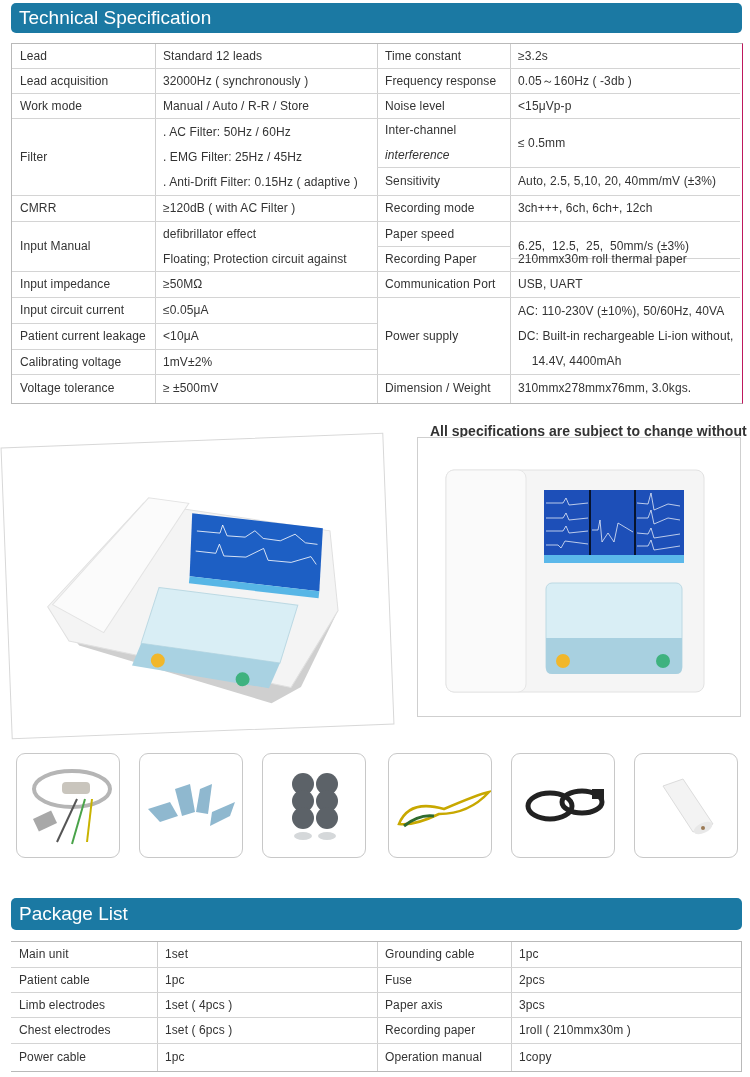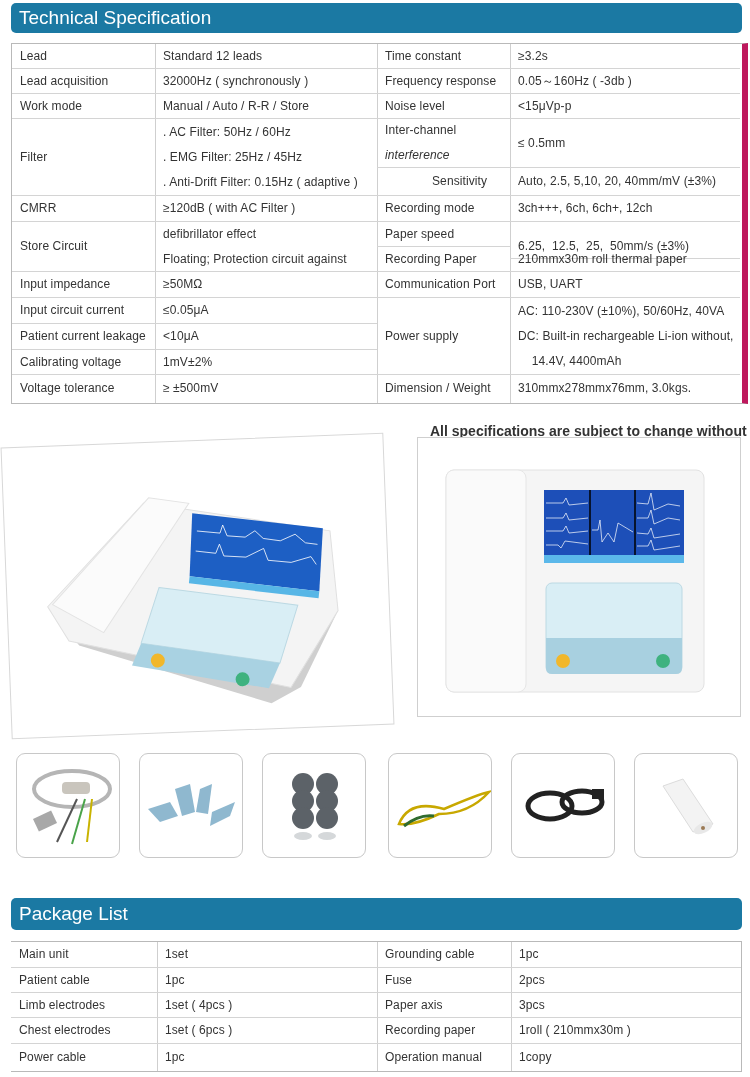--- a/index.html
+++ b/index.html
@@ -19,21 +19,21 @@
   .thumb { position:absolute; top:753px; width:102px; height:103px; border:1px solid #c8c8c8;
            border-radius:9px; background:#fff; overflow:hidden; }
 </style>
 </head>
 <body>
 
 <div class="section-header" style="top:3px;">
   <span>Technical Specification</span>
 </div>
 
-<div class="grid" style="left:11px; top:43px; width:730px; height:359px; border-left:1px solid #b9b9b9; border-right:6px solid #be185d;">
+<div class="grid" style="left:11px; top:43px; width:730px; height:359px; border-left:1px solid #b9b9b9; border-right:1px solid #be185d;">
   <div class="vline" style="left:143px; top:0; height:359px;"></div>
   <div class="vline" style="left:365px; top:0; height:359px;"></div>
   <div class="vline" style="left:498px; top:0; height:359px;"></div>
 
   <div id="spec-left">
       <div class="cell" style="left: 0px; top: 0px; width: 143px; height: 25px;">Lead</div>
       <div class="cell" style="left: 143px; top: 0px; width: 222px; height: 25px;">
         <div style="white-space: pre;">Standard 12 leads</div>
       </div>
       <div class="cell" style="left: 0px; top: 25px; width: 143px; height: 25px;">Lead acquisition</div>
@@ -47,21 +47,21 @@
       <div class="cell" style="left: 0px; top: 75px; width: 143px; height: 77px;">Filter</div>
       <div class="cell" style="left: 143px; top: 75px; width: 222px; height: 77px;">
         <div style="white-space: pre;">. AC Filter: 50Hz / 60Hz</div>
         <div style="white-space: pre;">. EMG Filter: 25Hz / 45Hz</div>
         <div style="white-space: pre;">. Anti-Drift Filter: 0.15Hz ( adaptive )</div>
       </div>
       <div class="cell" style="left: 0px; top: 152px; width: 143px; height: 26px;">CMRR</div>
       <div class="cell" style="left: 143px; top: 152px; width: 222px; height: 26px;">
         <div style="white-space: pre;">≥120dB ( with AC Filter )</div>
       </div>
-      <div class="cell" style="left: 0px; top: 178px; width: 143px; height: 50px;">Store Circuit</div>
+      <div class="cell" style="left: 0px; top: 178px; width: 143px; height: 50px;">Input Manual</div>
       <div class="cell" style="left: 143px; top: 178px; width: 222px; height: 50px;">
         <div style="white-space: pre;">defibrillator effect</div>
         <div style="white-space: pre;">Floating; Protection circuit against</div>
       </div>
       <div class="cell" style="left: 0px; top: 228px; width: 143px; height: 26px;">Input impedance</div>
       <div class="cell" style="left: 143px; top: 228px; width: 222px; height: 26px;">
         <div style="white-space: pre;">≥50MΩ</div>
       </div>
       <div class="cell" style="left: 0px; top: 254px; width: 143px; height: 26px;">Input circuit current</div>
       <div class="cell" style="left: 143px; top: 254px; width: 222px; height: 26px;">
@@ -100,21 +100,21 @@
         <div style="white-space: pre;">&lt;15μVp-p</div>
       </div>
       <div class="cell" style="left: 365px; top: 75px; width: 133px; height: 49px;">
         <div style="white-space: pre;">Inter-channel</div>
         <div style="white-space: pre; font-style: italic;">interference</div>
       </div>
       <div class="cell" style="left: 498px; top: 75px; width: 230px; height: 49px;">
         <div style="white-space: pre;">≤ 0.5mm</div>
       </div>
       <div class="cell" style="left: 365px; top: 124px; width: 133px; height: 28px;">
-        <div style="white-space: pre; margin-left: 47px;">Sensitivity</div>
+        <div style="white-space: pre;">Sensitivity</div>
       </div>
       <div class="cell" style="left: 498px; top: 124px; width: 230px; height: 28px;">
         <div style="white-space: pre;">Auto, 2.5, 5,10, 20, 40mm/mV (±3%)</div>
       </div>
       <div class="cell" style="left: 365px; top: 152px; width: 133px; height: 26px;">
         <div style="white-space: pre;">Recording mode</div>
       </div>
       <div class="cell" style="left: 498px; top: 152px; width: 230px; height: 26px;">
         <div style="white-space: pre;">3ch+++, 6ch, 6ch+, 12ch</div>
       </div>

